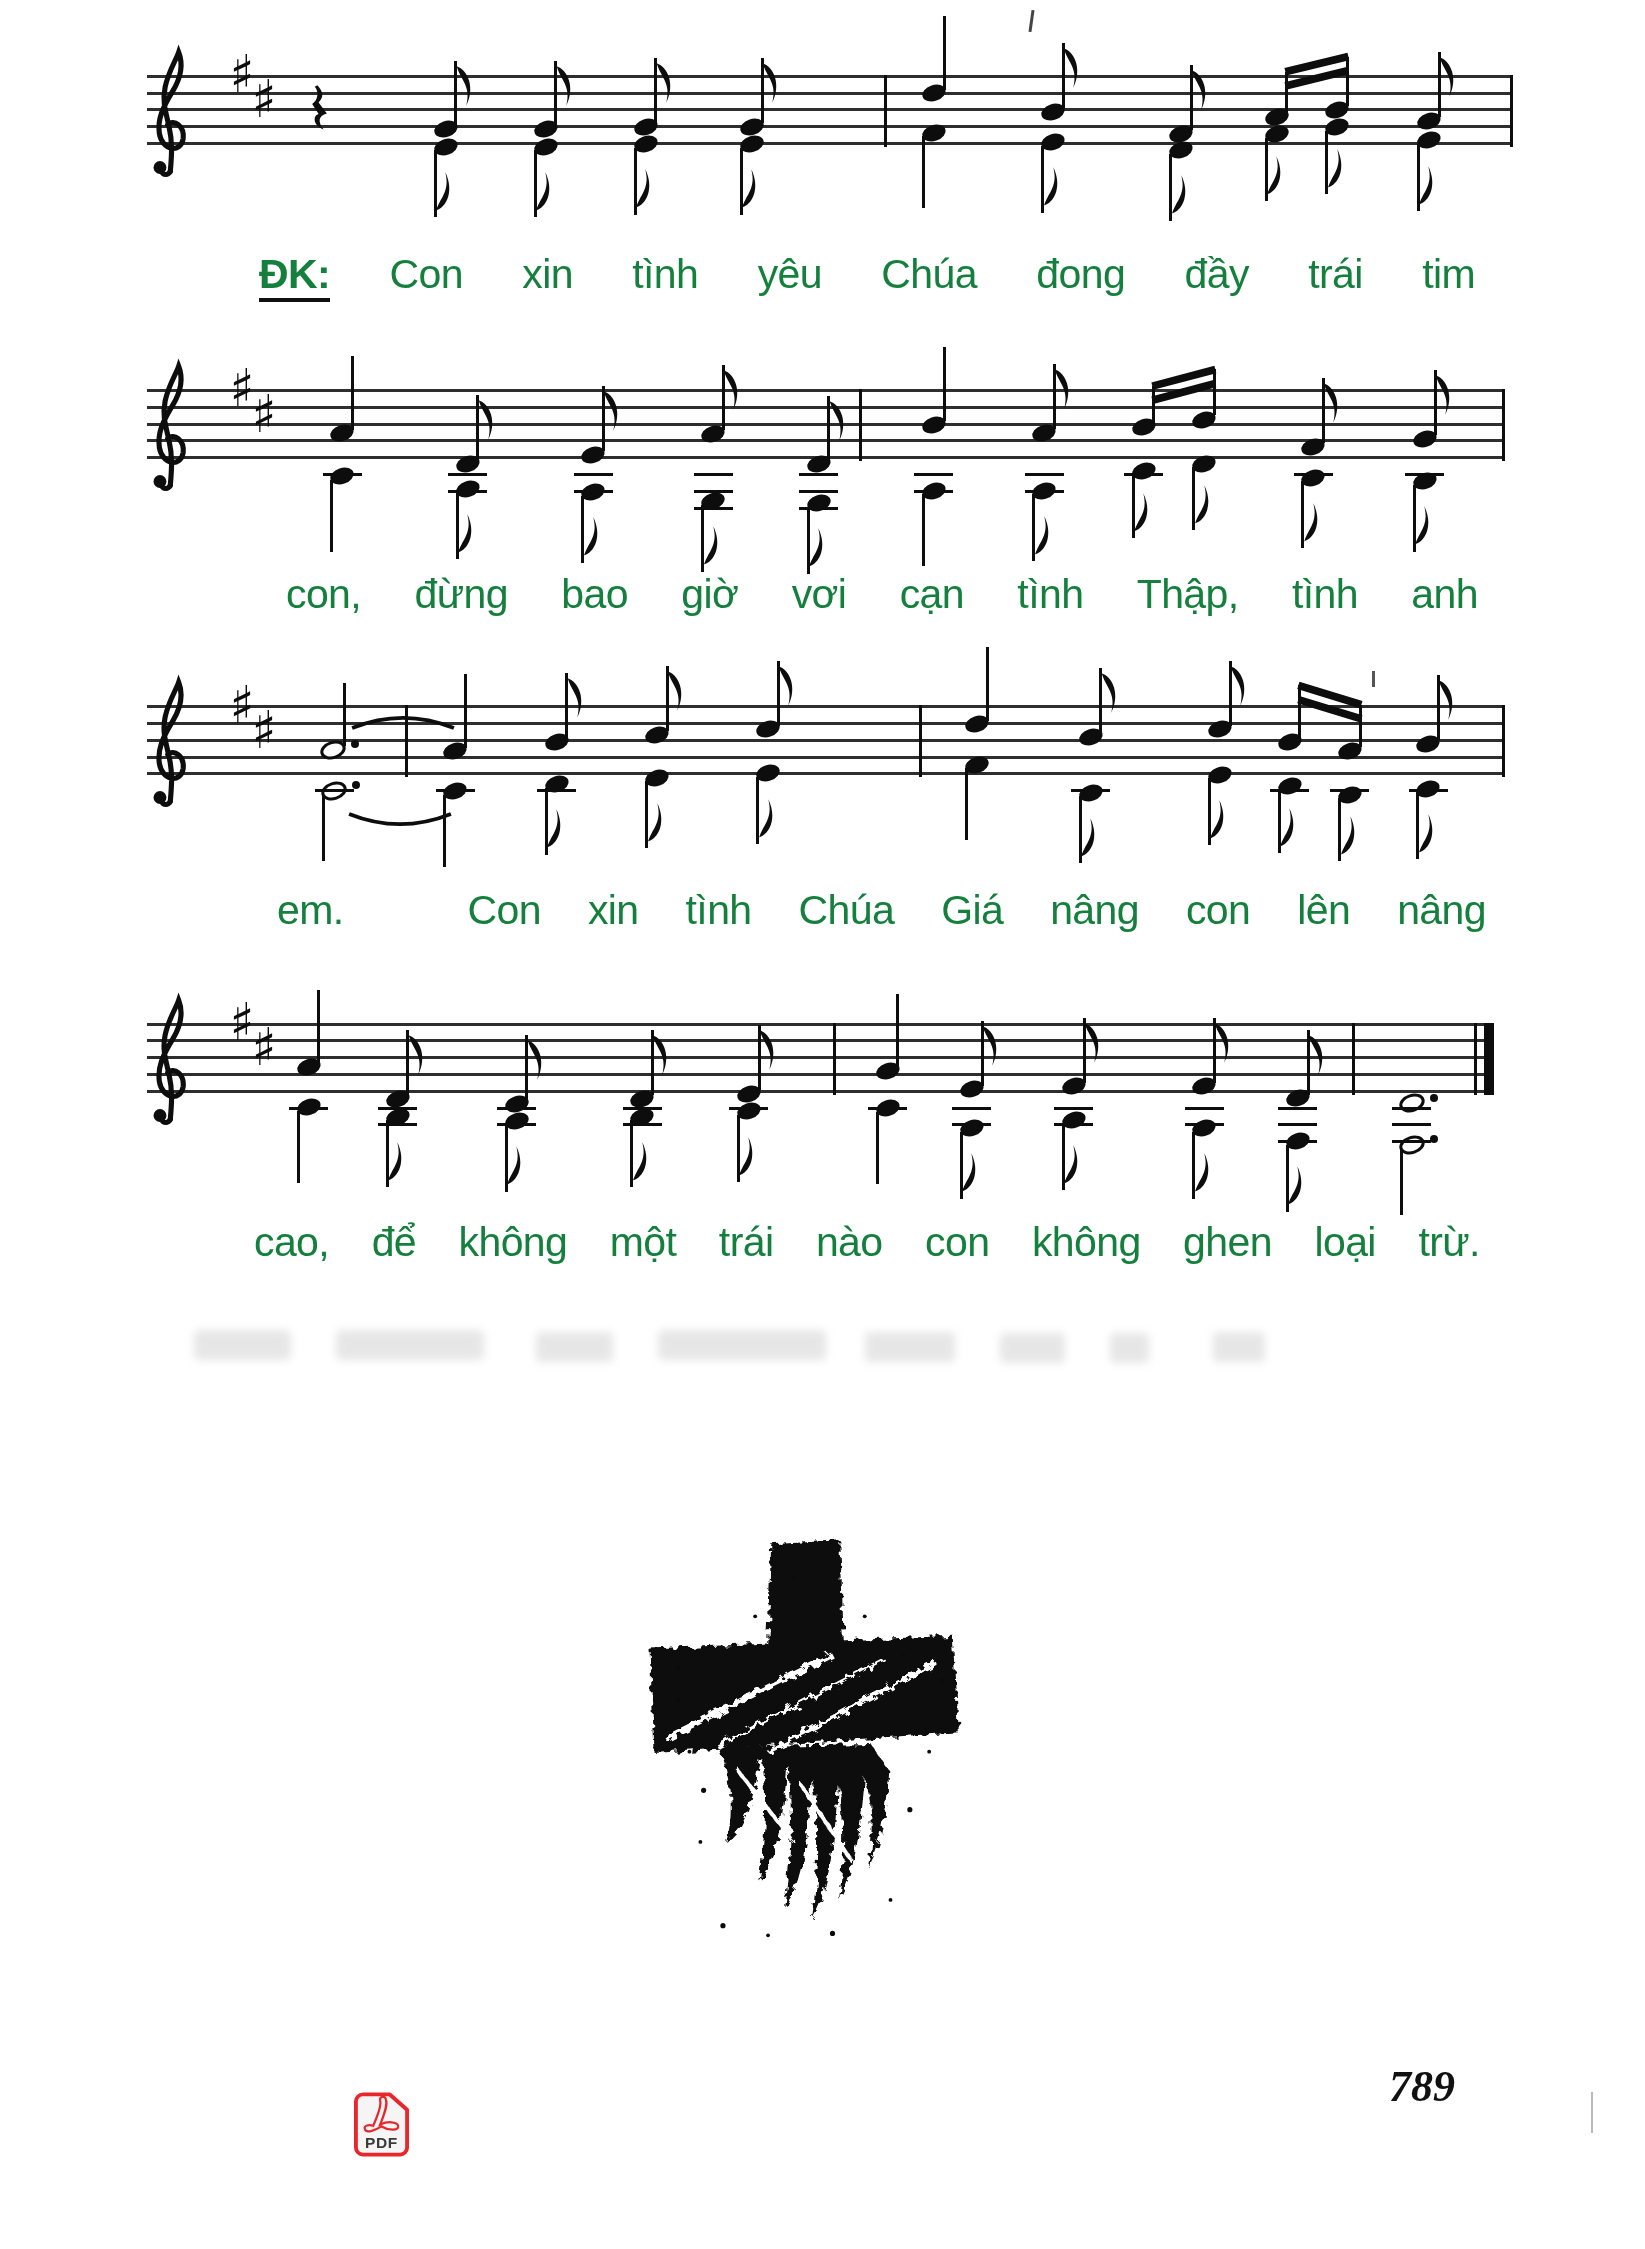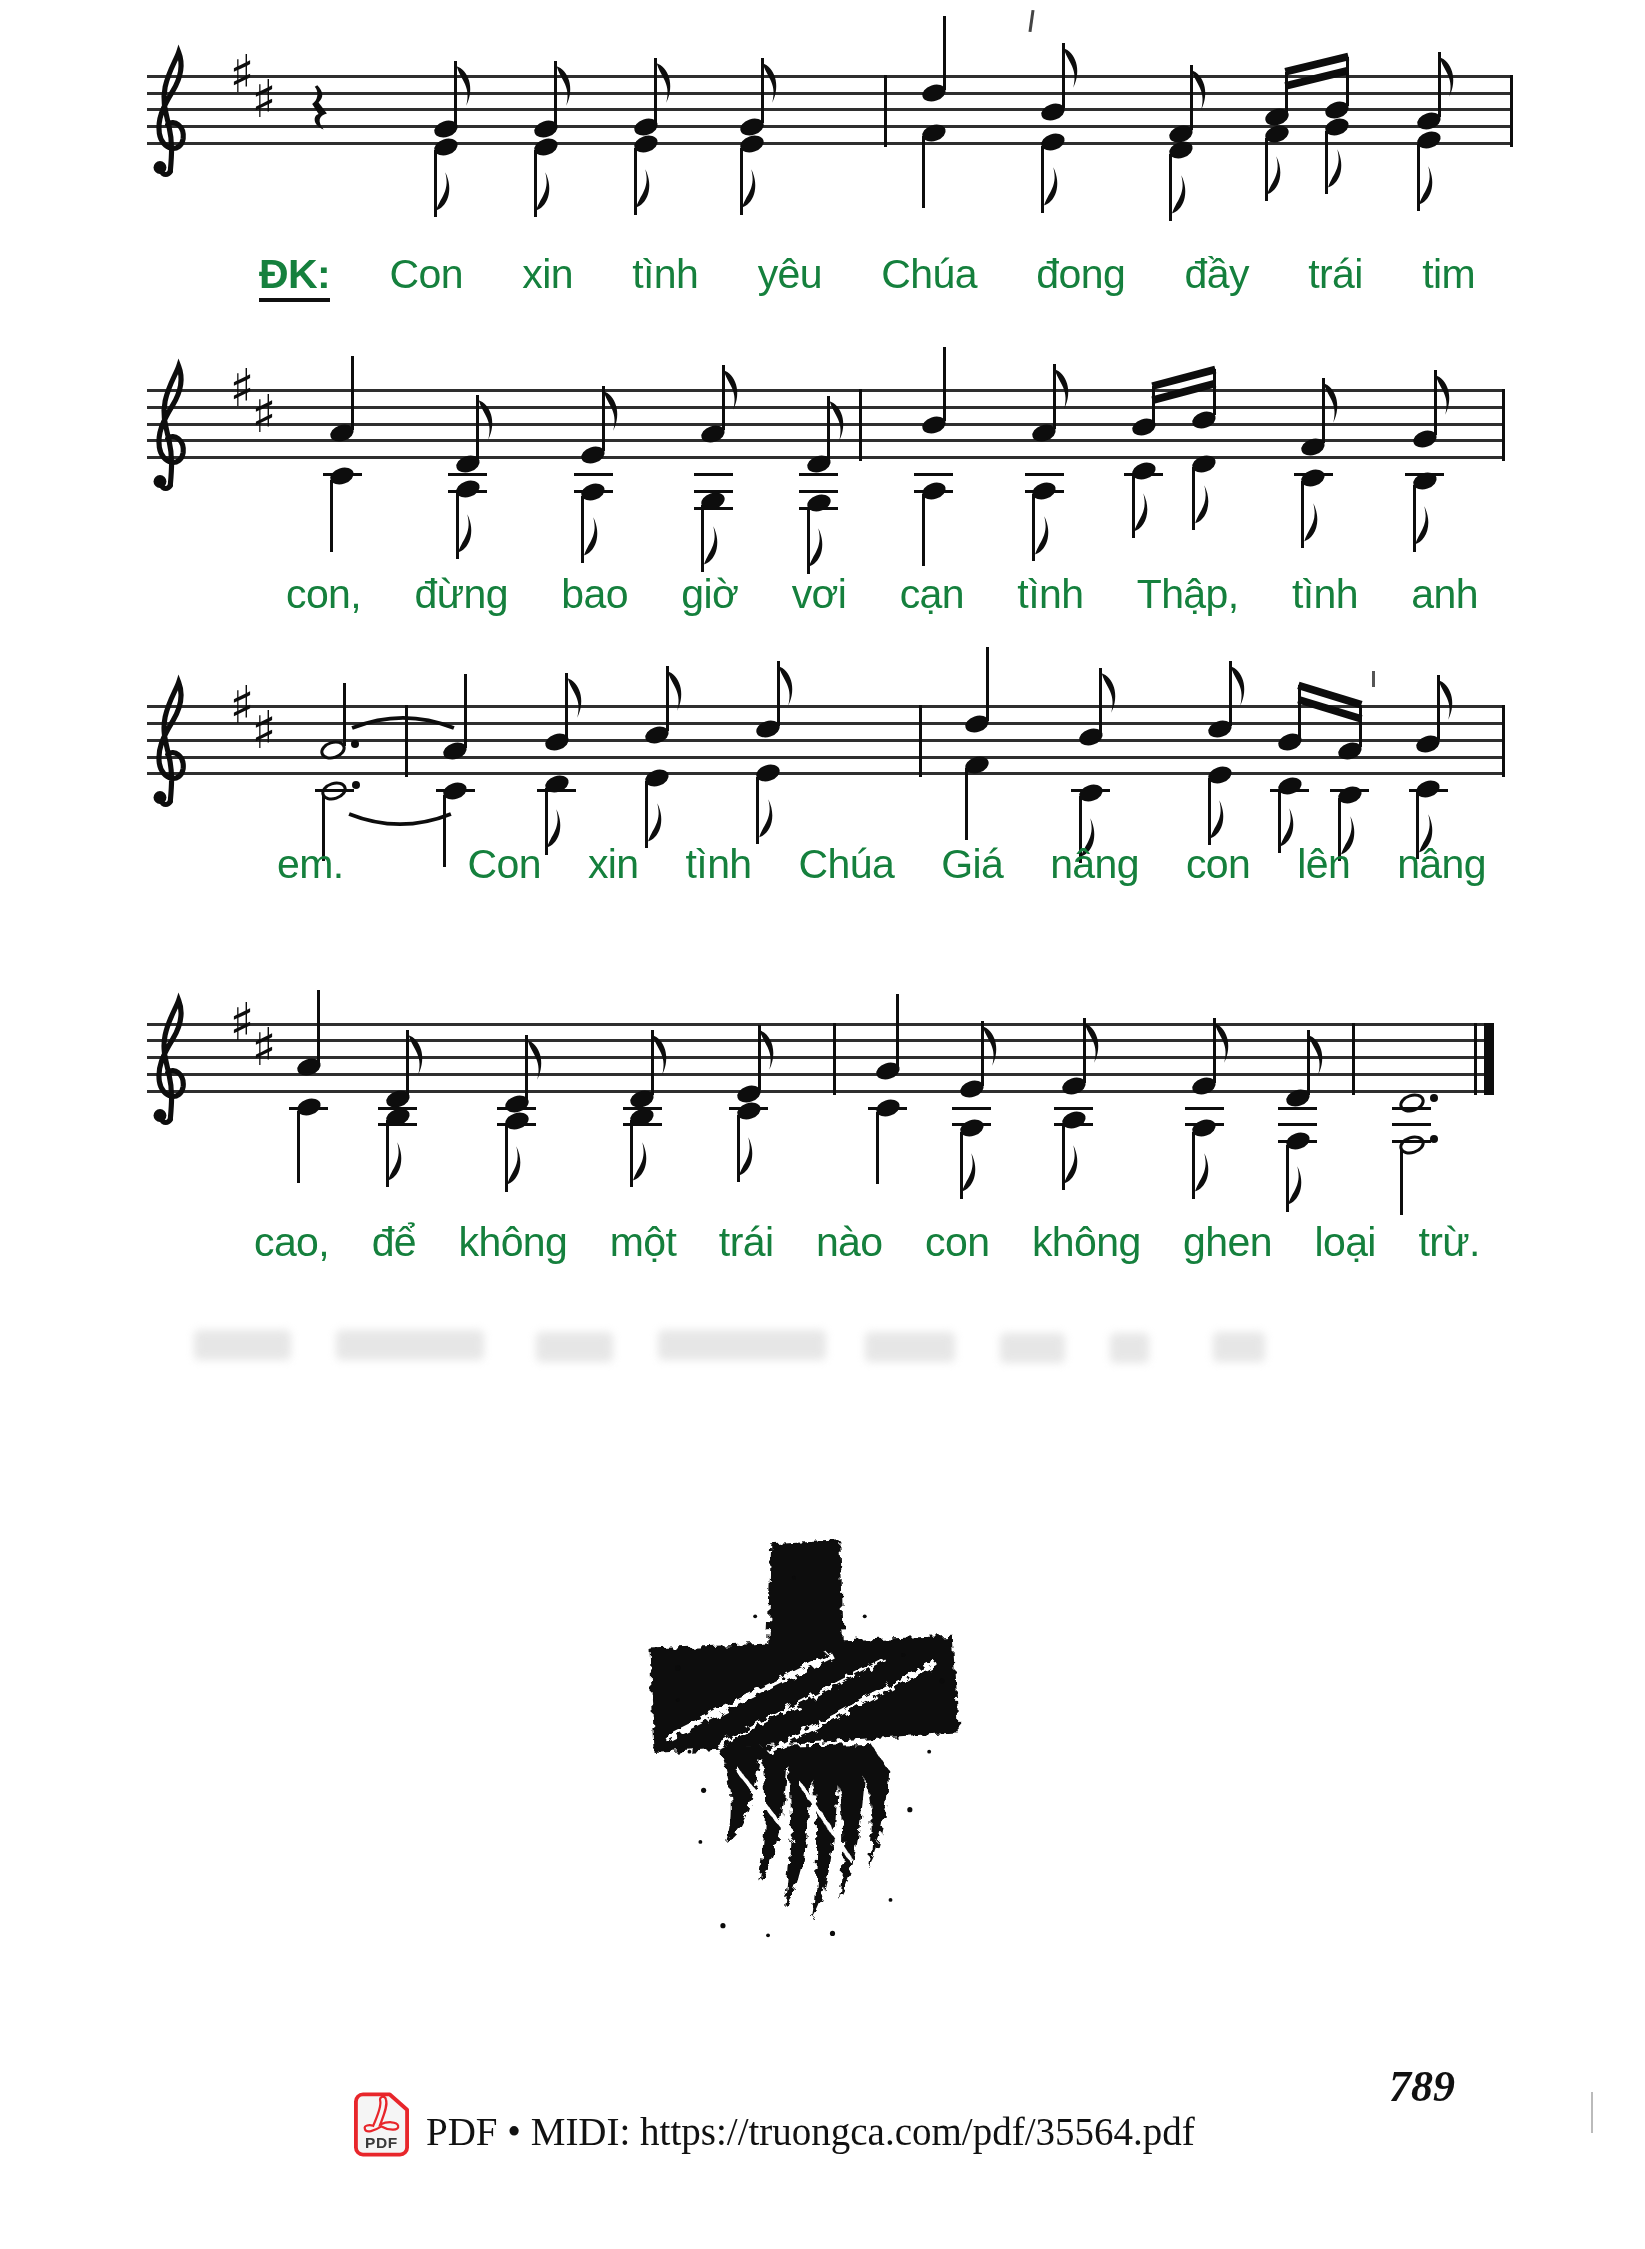--- a/index.html
+++ b/index.html
@@ -550,21 +550,21 @@
       <span class="word">đừng</span>
       <span class="word">bao</span>
       <span class="word">giờ</span>
       <span class="word">vơi</span>
       <span class="word">cạn</span>
       <span class="word">tình</span>
       <span class="word">Thập,</span>
       <span class="word">tình</span>
       <span class="word">anh</span>
     </div>
-  <div class="lyric-line gap-first" style="left:277px;top:843px;width:1209px;">
+  <div class="lyric-line gap-first" style="left:277px;top:889px;width:1209px;">
       <span class="word">em.</span>
       <span class="word">Con</span>
       <span class="word">xin</span>
       <span class="word">tình</span>
       <span class="word">Chúa</span>
       <span class="word">Giá</span>
       <span class="word">nâng</span>
       <span class="word">con</span>
       <span class="word">lên</span>
       <span class="word">nâng</span>
@@ -636,19 +636,16 @@
     </g>
   </svg>
 
   <div class="pdficon">
     <svg width="55" height="65" viewBox="0 0 86 100">
       <path d="M14,3 h42 l27,24 v59 a11,11 0 0 1 -11,11 h-58 a11,11 0 0 1 -11,-11 v-72 a11,11 0 0 1 11,-11 z" fill="#f5f5f5" stroke="#e8262b" stroke-width="6" stroke-linejoin="round"></path>
       <path d="M30,52 c8,-18 13,-31 11,-39 c-2,-7 7,-9 9,-2 c3,9 -3,23 -9,39 c11,-5 26,-5 28,2 c2,8 -14,8 -26,1 c-11,7 -24,11 -26,4 c-2,-6 7,-7 13,-5 z" fill="none" stroke="#e8262b" stroke-width="3.5"></path>
     </svg>
     <span class="pdflbl">PDF</span>
   </div>
-  <div class="footer-text">
-    <span>PDF • MIDI: </span><a href="#">https://truongca.com/pdf/35564.pdf</a>
-  </div>
 
   <div class="pagenum">789</div>
 </div>
 
 
 </body></html>

